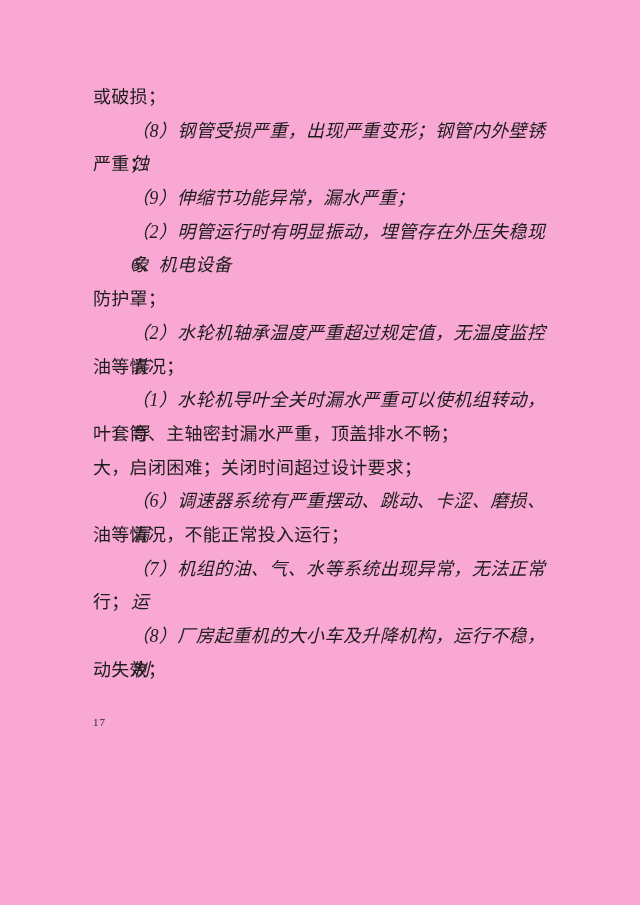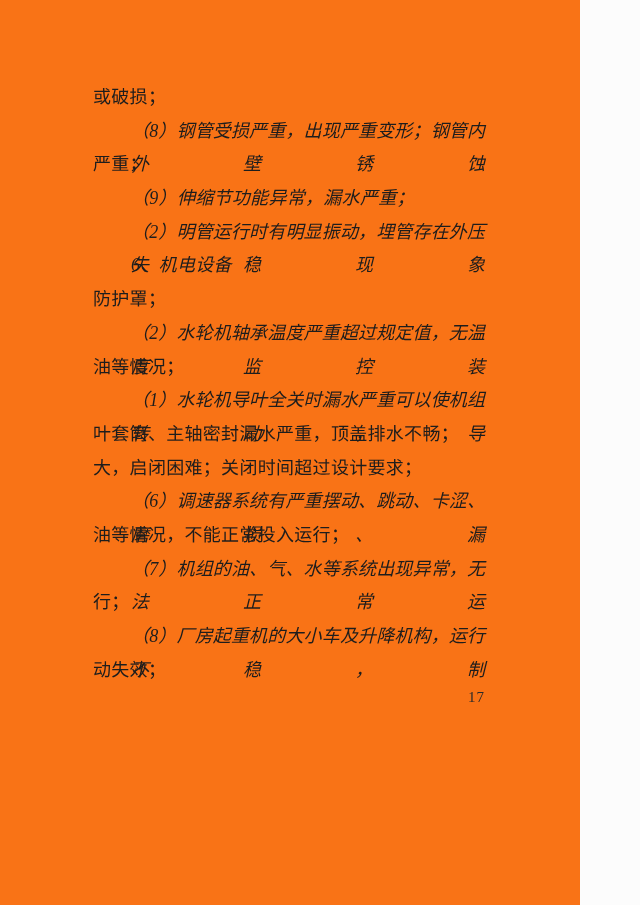--- a/index.html
+++ b/index.html
@@ -8,23 +8,23 @@
   }
   body {
     width: 640px;
     height: 905px;
     background: #fcfcfc;
     overflow: hidden;
     font-family: "Liberation Serif", "DejaVu Serif", serif;
   }
   .page {
     position: relative;
-    width: 580px;
+    width: 640px;
     height: 905px;
-    background: #f97316;
+    background: #f9a8d4;
   }
   .textblock {
     padding: 81px 95px 0 93px; 
   }
   .line {
     font-size: 18px;
     line-height: 33.7px;
     height: 33.7px;
     color: #1d1d1d;
     white-space: nowrap;
@@ -35,23 +35,23 @@
     white-space: normal;
     font-style: italic;
   }
   .line.fill {
     white-space: normal;
     text-align: justify;
     text-align-last: justify;
     letter-spacing: 0;
   }
   .pagenum {
-    margin-top: 2px;
-    text-align: right;
-    font-size: 15px;
+    margin-top: 29px;
+    text-align: left;
+    font-size: 11px;
     color: #2a2a2a;
     letter-spacing: 1px;
   }
 </style>
 </head>
 <body>
 
 <div class="page">
   <div class="textblock">
     <div class="line">或破损；</div>

